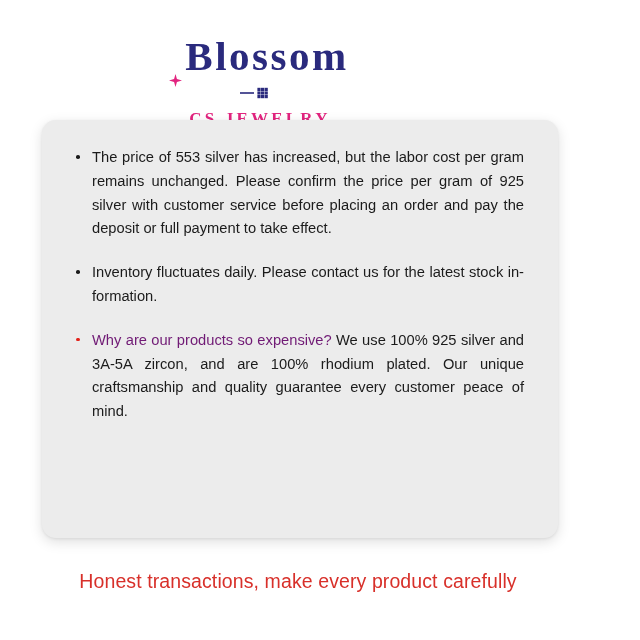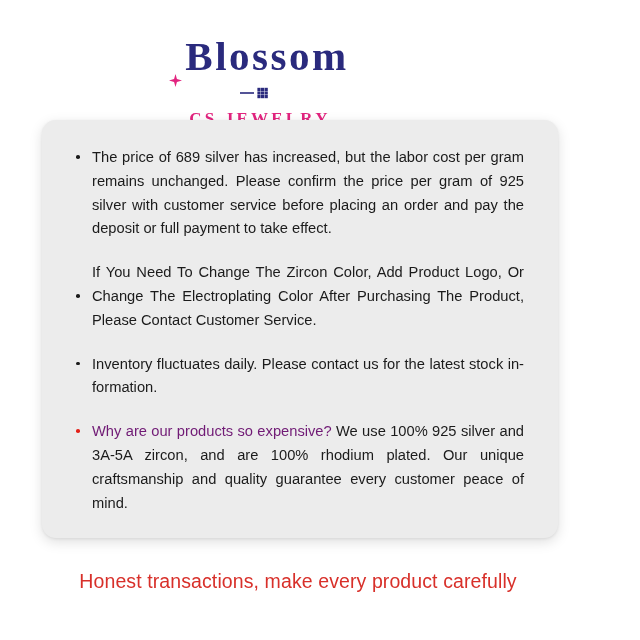--- a/index.html
+++ b/index.html
@@ -176,27 +176,23 @@
       </svg>
     </span>
   </div>
 </div>
 
 <div class="notice-card">
   <ul class="bullet-list">
 
     <li class="bullet-item">
       <span class="bullet-dot"></span>
-      <span>The price of 689 silver has increased, but the labor cost per gram remains unchanged. Please confirm the price per gram of 925 silver with customer service before placing an order and pay the deposit or full payment to take effect.</span>
+      <span>The price of 553 silver has increased, but the labor cost per gram remains unchanged. Please confirm the price per gram of 925 silver with customer service before placing an order and pay the deposit or full payment to take effect.</span>
     </li>
 
-    <li class="bullet-item mid-dot">
-      <span class="bullet-dot"></span>
-      <span>If You Need To Change The Zircon Color, Add Product Logo, Or Change The Electroplating Color After Purchasing The Product, Please Contact Customer Service.</span>
-    </li>
 
     <li class="bullet-item">
       <span class="bullet-dot"></span>
       <span>Inventory fluctuates daily. Please contact us for the latest stock in-formation.</span>
     </li>
 
     <li class="bullet-item red-q">
       <span class="bullet-dot"></span>
       <span class="q-red">Why are our products so expensive?</span><span> We use 100% 925 silver and 3A-5A zircon, and are 100% rhodium plated. Our unique craftsmanship and quality guarantee every customer peace of mind.</span>
     </li>

